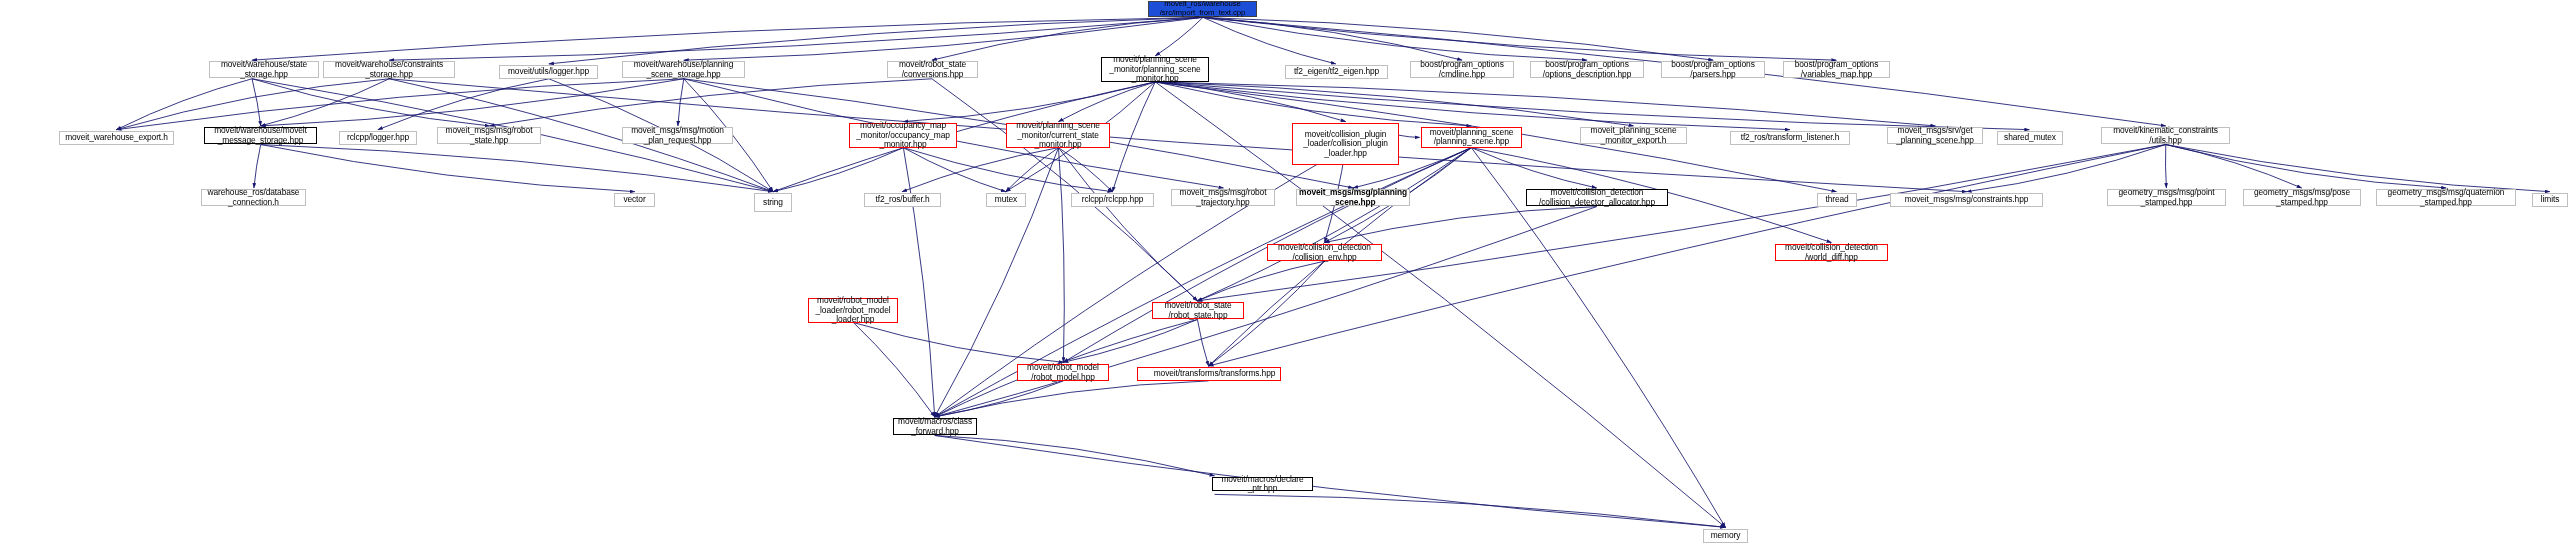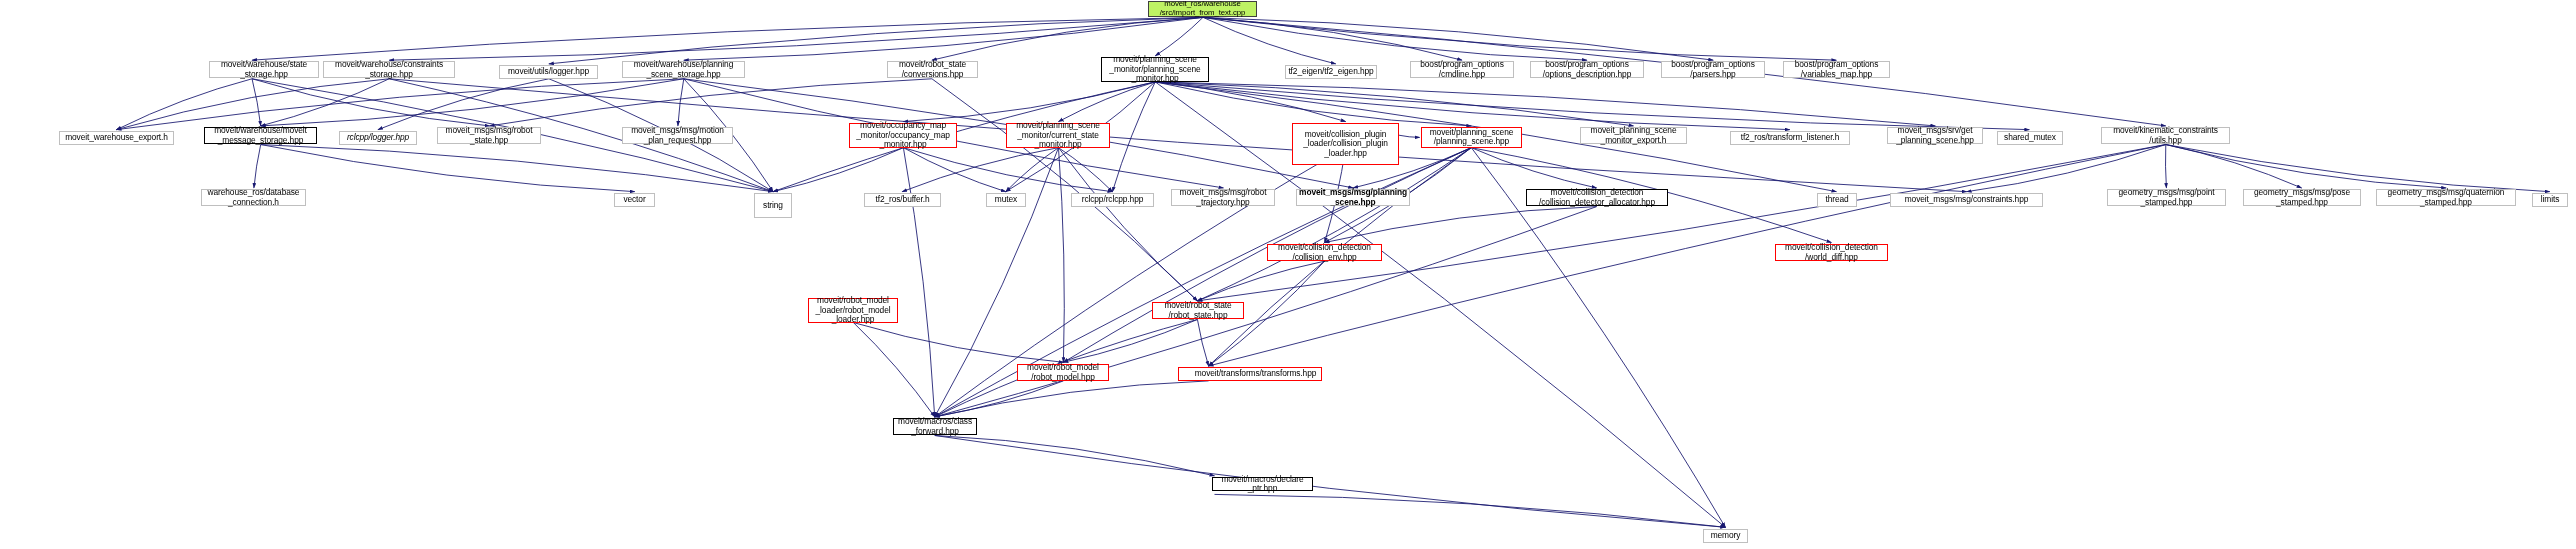--- a/index.html
+++ b/index.html
@@ -22,21 +22,21 @@
     background:#ffffff;
     color:#000000;
     line-height:1.12;
     white-space:pre-line;
     letter-spacing:-0.1px;
     z-index:5;
   }
   .node.gray{border:0.6px solid #bfbfbf;}
   .node.black{border:0.6px solid #000000;}
   .node.red{border:0.6px solid #ff0000;}
-  .node.root{border:0.6px solid #404040;background:#bef264;}
+  .node.root{border:0.6px solid #404040;background:#1d4ed8;}
   .fs13{font-size:8.4px;}
   .fs12{font-size:7.8px;}
 </style>
 </head>
 <body>
 
 <div id="graph">
   <svg id="edges" xmlns="http://www.w3.org/2000/svg" viewBox="0 0 4152 885" width="2576" height="549">
     <defs>
       <marker id="ah" markerWidth="9" markerHeight="9" refX="8" refY="3" orient="auto" markerUnits="userSpaceOnUse">
@@ -142,33 +142,33 @@
     <div class="node gray fs13" style="left: 323px; top: 61px; width: 132px; height: 17.4px;">moveit/warehouse/constraints
 _storage.hpp</div>
     <div class="node gray fs13" style="left: 499px; top: 65px; width: 99px; height: 13.6px;">moveit/utils/logger.hpp</div>
     <div class="node gray fs13" style="left: 622px; top: 61px; width: 123px; height: 17.4px;">moveit/warehouse/planning
 _scene_storage.hpp</div>
     <div class="node gray fs13" style="left: 887px; top: 61px; width: 91px; height: 17.4px;">moveit/robot_state
 /conversions.hpp</div>
     <div class="node black fs13" style="left: 1101px; top: 57px; width: 108px; height: 25px;">moveit/planning_scene
 _monitor/planning_scene
 _monitor.hpp</div>
-    <div class="node gray fs13" style="left: 1285px; top: 65px; width: 92px; height: 13.6px;">tf2_eigen/tf2_eigen.hpp</div>
+    <div class="node gray fs13" style="left: 1285px; top: 65px; width: 103px; height: 13.6px;">tf2_eigen/tf2_eigen.hpp</div>
     <div class="node gray fs13" style="left: 1410px; top: 61px; width: 104px; height: 17.4px;">boost/program_options
 /cmdline.hpp</div>
     <div class="node gray fs13" style="left: 1530px; top: 61px; width: 114px; height: 17.4px;">boost/program_options
 /options_description.hpp</div>
     <div class="node gray fs13" style="left: 1661px; top: 61px; width: 104px; height: 17.4px;">boost/program_options
 /parsers.hpp</div>
     <div class="node gray fs13" style="left: 1783px; top: 61px; width: 107px; height: 17.4px;">boost/program_options
 /variables_map.hpp</div>
     <div class="node gray fs13" style="left: 59px; top: 131px; width: 115px; height: 13.6px;">moveit_warehouse_export.h</div>
     <div class="node black fs13" style="left: 204px; top: 127px; width: 113px; height: 17.4px;">moveit/warehouse/moveit
 _message_storage.hpp</div>
-    <div class="node gray fs13" style="left: 339px; top: 131px; width: 78px; height: 13.6px; font-style: italic;">rclcpp/logger.hpp</div>
+    <div class="node gray fs13" style="left: 339px; top: 131px; width: 78px; height: 13.6px;">rclcpp/logger.hpp</div>
     <div class="node gray fs13" style="left: 437px; top: 127px; width: 104px; height: 17.4px;">moveit_msgs/msg/robot
 _state.hpp</div>
     <div class="node gray fs13" style="left: 622px; top: 127px; width: 111px; height: 17.4px;">moveit_msgs/msg/motion
 _plan_request.hpp</div>
     <div class="node red fs13" style="left: 849px; top: 123px; width: 108px; height: 25px;">moveit/occupancy_map
 _monitor/occupancy_map
 _monitor.hpp</div>
     <div class="node red fs13" style="left: 1006px; top: 123px; width: 104px; height: 25px;">moveit/planning_scene
 _monitor/current_state
 _monitor.hpp</div>
@@ -181,21 +181,21 @@
 _monitor_export.h</div>
     <div class="node gray fs13" style="left: 1730px; top: 131px; width: 120px; height: 13.6px;">tf2_ros/transform_listener.h</div>
     <div class="node gray fs13" style="left: 1887px; top: 127px; width: 96px; height: 17.4px;">moveit_msgs/srv/get
 _planning_scene.hpp</div>
     <div class="node gray fs13" style="left: 1997px; top: 131px; width: 66px; height: 13.6px;">shared_mutex</div>
     <div class="node gray fs13" style="left: 2101px; top: 127px; width: 129px; height: 17.4px;">moveit/kinematic_constraints
 /utils.hpp</div>
     <div class="node gray fs13" style="left: 201px; top: 189px; width: 105px; height: 17.4px;">warehouse_ros/database
 _connection.h</div>
     <div class="node gray fs13" style="left: 614px; top: 193px; width: 41px; height: 13.6px;">vector</div>
-    <div class="node gray fs13" style="left: 754px; top: 193px; width: 38px; height: 25px;">string</div>
+    <div class="node gray fs13" style="left: 754px; top: 193px; width: 38px; height: 19px;">string</div>
     <div class="node gray fs13" style="left: 864px; top: 193px; width: 77px; height: 13.6px;">tf2_ros/buffer.h</div>
     <div class="node gray fs13" style="left: 986px; top: 193px; width: 40px; height: 13.6px;">mutex</div>
     <div class="node gray fs13" style="left: 1071px; top: 193px; width: 83px; height: 13.6px;">rclcpp/rclcpp.hpp</div>
     <div class="node gray fs13" style="left: 1171px; top: 189px; width: 104px; height: 17.4px;">moveit_msgs/msg/robot
 _trajectory.hpp</div>
     <div class="node gray fs13" style="left: 1296px; top: 189px; width: 114px; height: 17.4px; font-weight: bold;">moveit_msgs/msg/planning
 _scene.hpp</div>
     <div class="node black fs13" style="left: 1526px; top: 189px; width: 142px; height: 17.4px;">moveit/collision_detection
 /collision_detector_allocator.hpp</div>
     <div class="node gray fs13" style="left: 1817px; top: 193px; width: 40px; height: 13.6px;">thread</div>
@@ -211,20 +211,20 @@
 /collision_env.hpp</div>
     <div class="node red fs13" style="left: 1775px; top: 244px; width: 113px; height: 17.4px;">moveit/collision_detection
 /world_diff.hpp</div>
     <div class="node red fs13" style="left: 808px; top: 298px; width: 90px; height: 25px;">moveit/robot_model
 _loader/robot_model
 _loader.hpp</div>
     <div class="node red fs13" style="left: 1152px; top: 302px; width: 92px; height: 17.4px;">moveit/robot_state
 /robot_state.hpp</div>
     <div class="node red fs13" style="left: 1017px; top: 364px; width: 92px; height: 17.4px;">moveit/robot_model
 /robot_model.hpp</div>
-    <div class="node red fs13" style="left: 1178px; top: 367px; width: 144px; height: 13.6px; padding-left: 11px;">moveit/transforms/transforms.hpp</div>
+    <div class="node red fs13" style="left: 1137px; top: 367px; width: 144px; height: 13.6px; padding-left: 11px;">moveit/transforms/transforms.hpp</div>
     <div class="node black fs13" style="left: 893px; top: 418px; width: 84px; height: 17.4px;">moveit/macros/class
 _forward.hpp</div>
     <div class="node black fs13" style="left: 1212px; top: 477px; width: 101px; height: 14px;">moveit/macros/declare
 _ptr.hpp</div>
     <div class="node gray fs13" style="left: 1703px; top: 529px; width: 45px; height: 13.6px;">memory</div>
   </div>
 
 
 </body></html>

